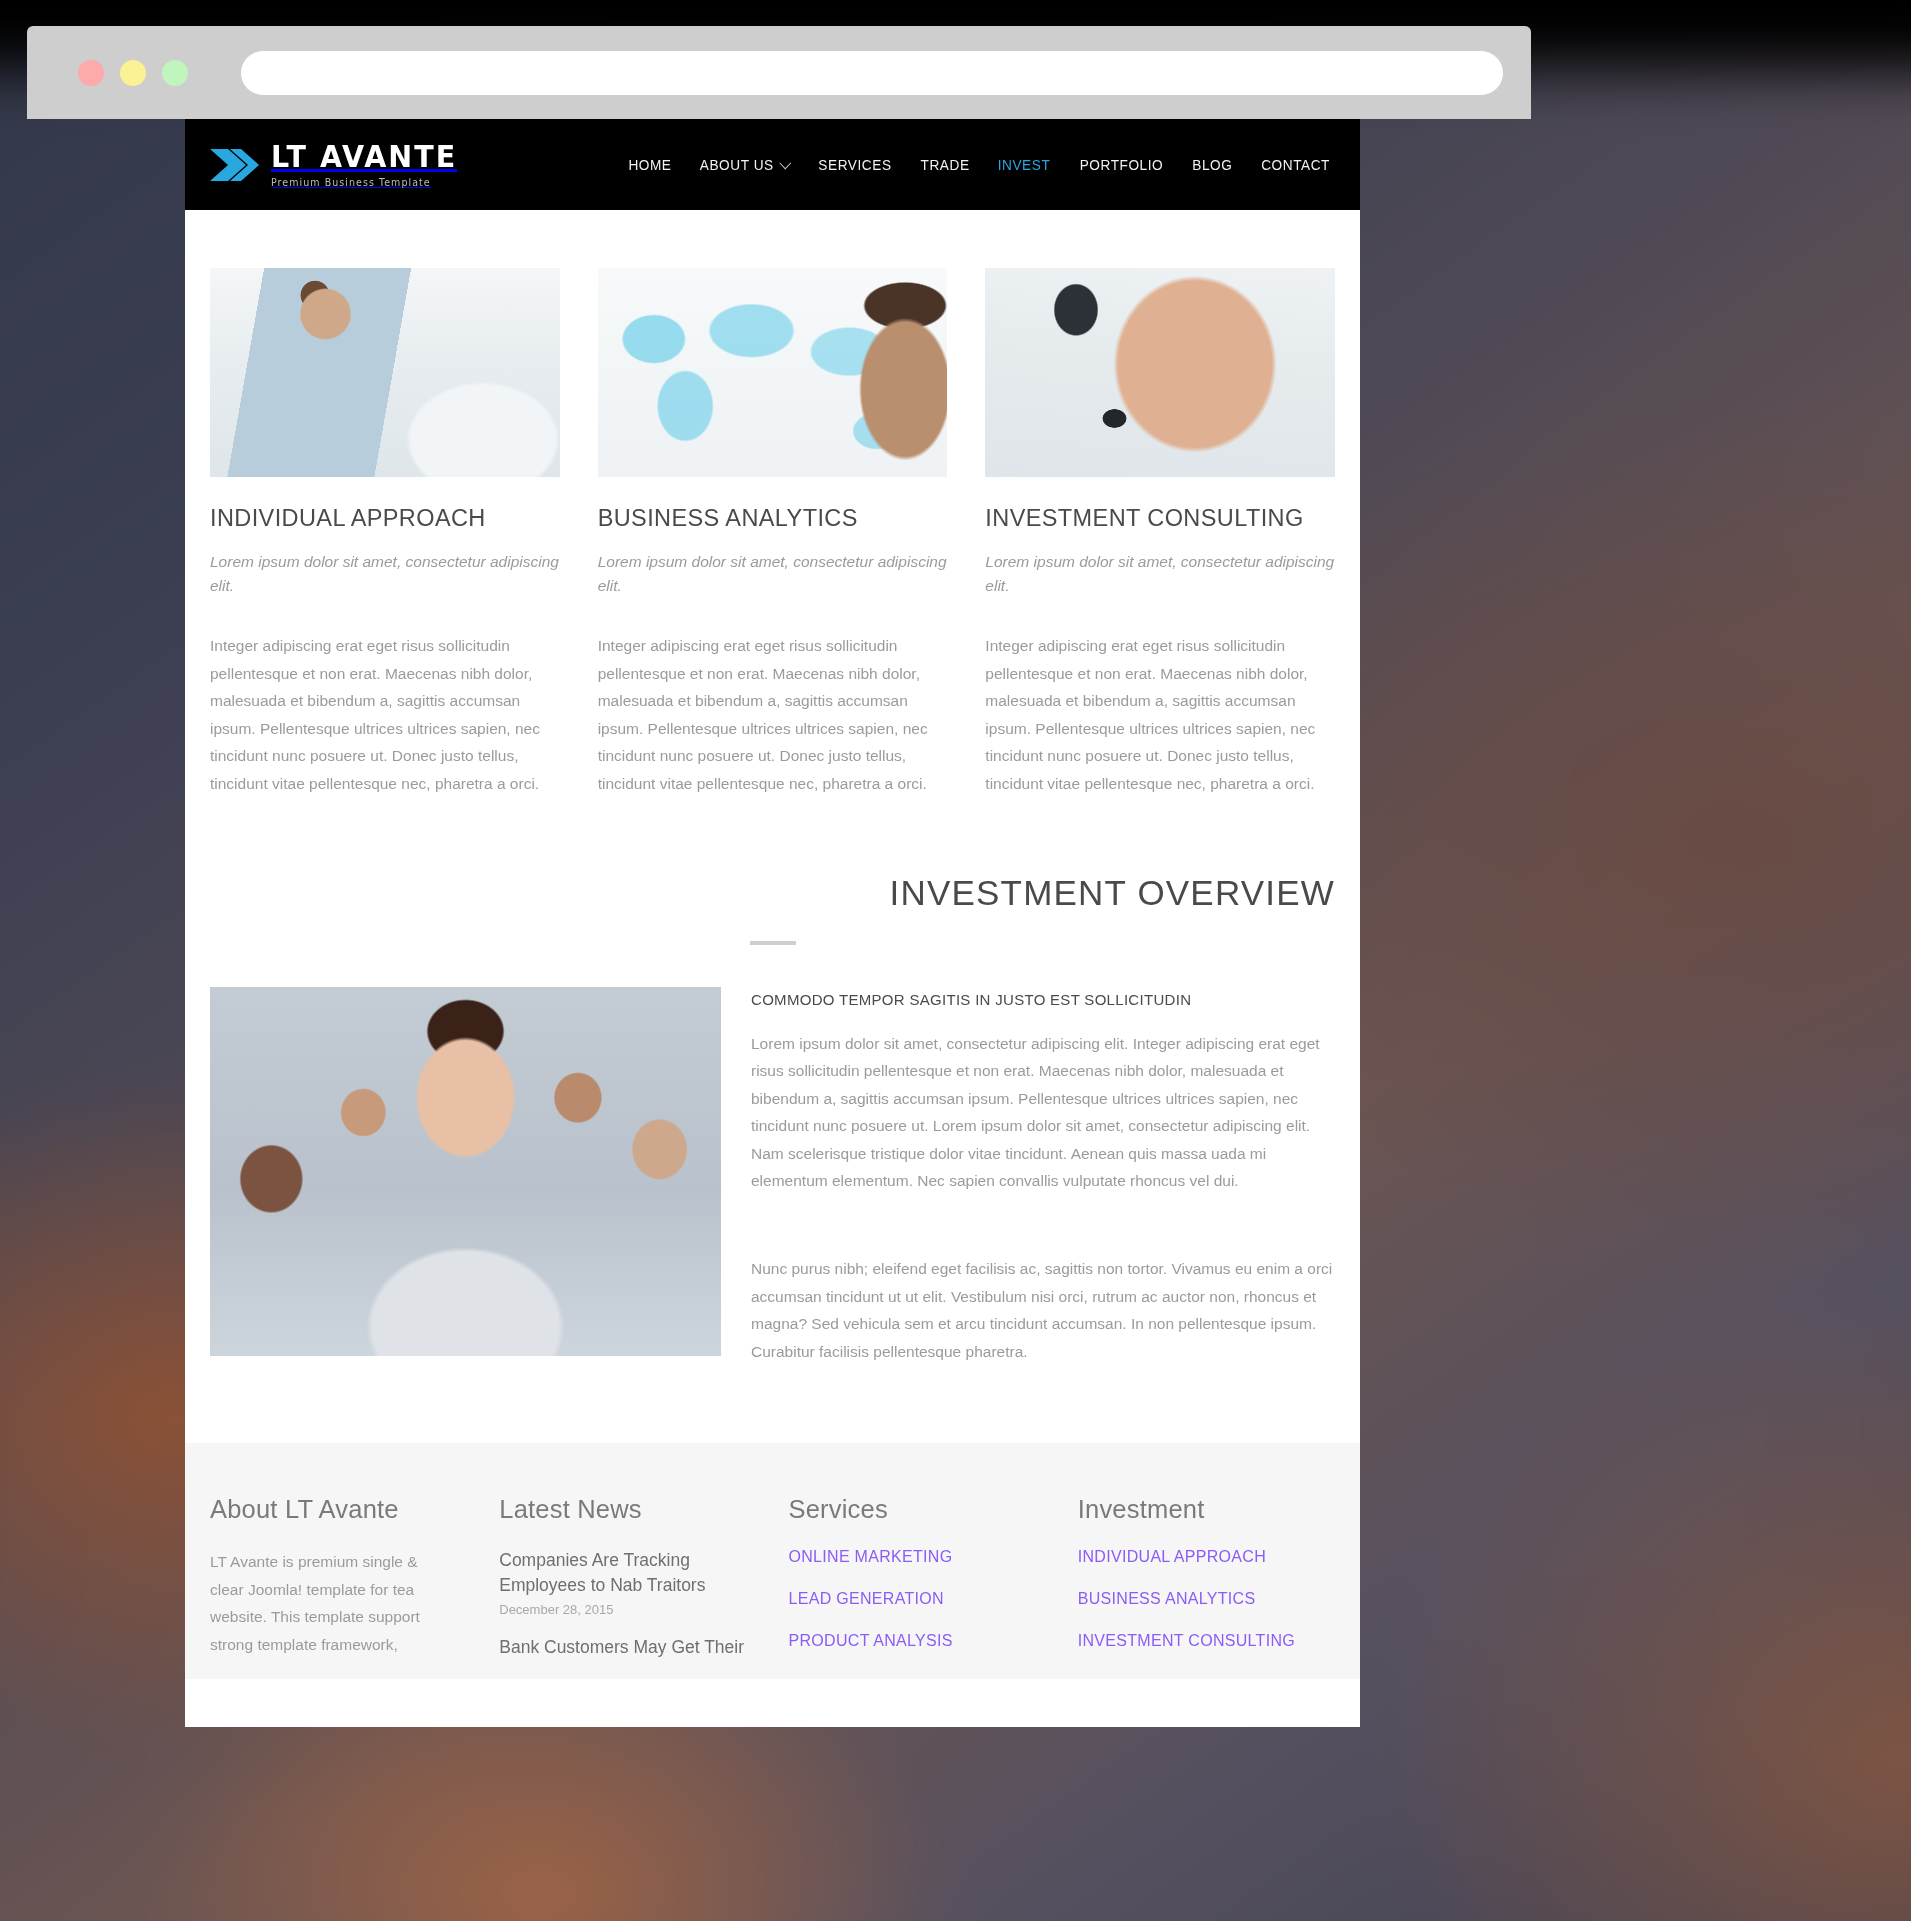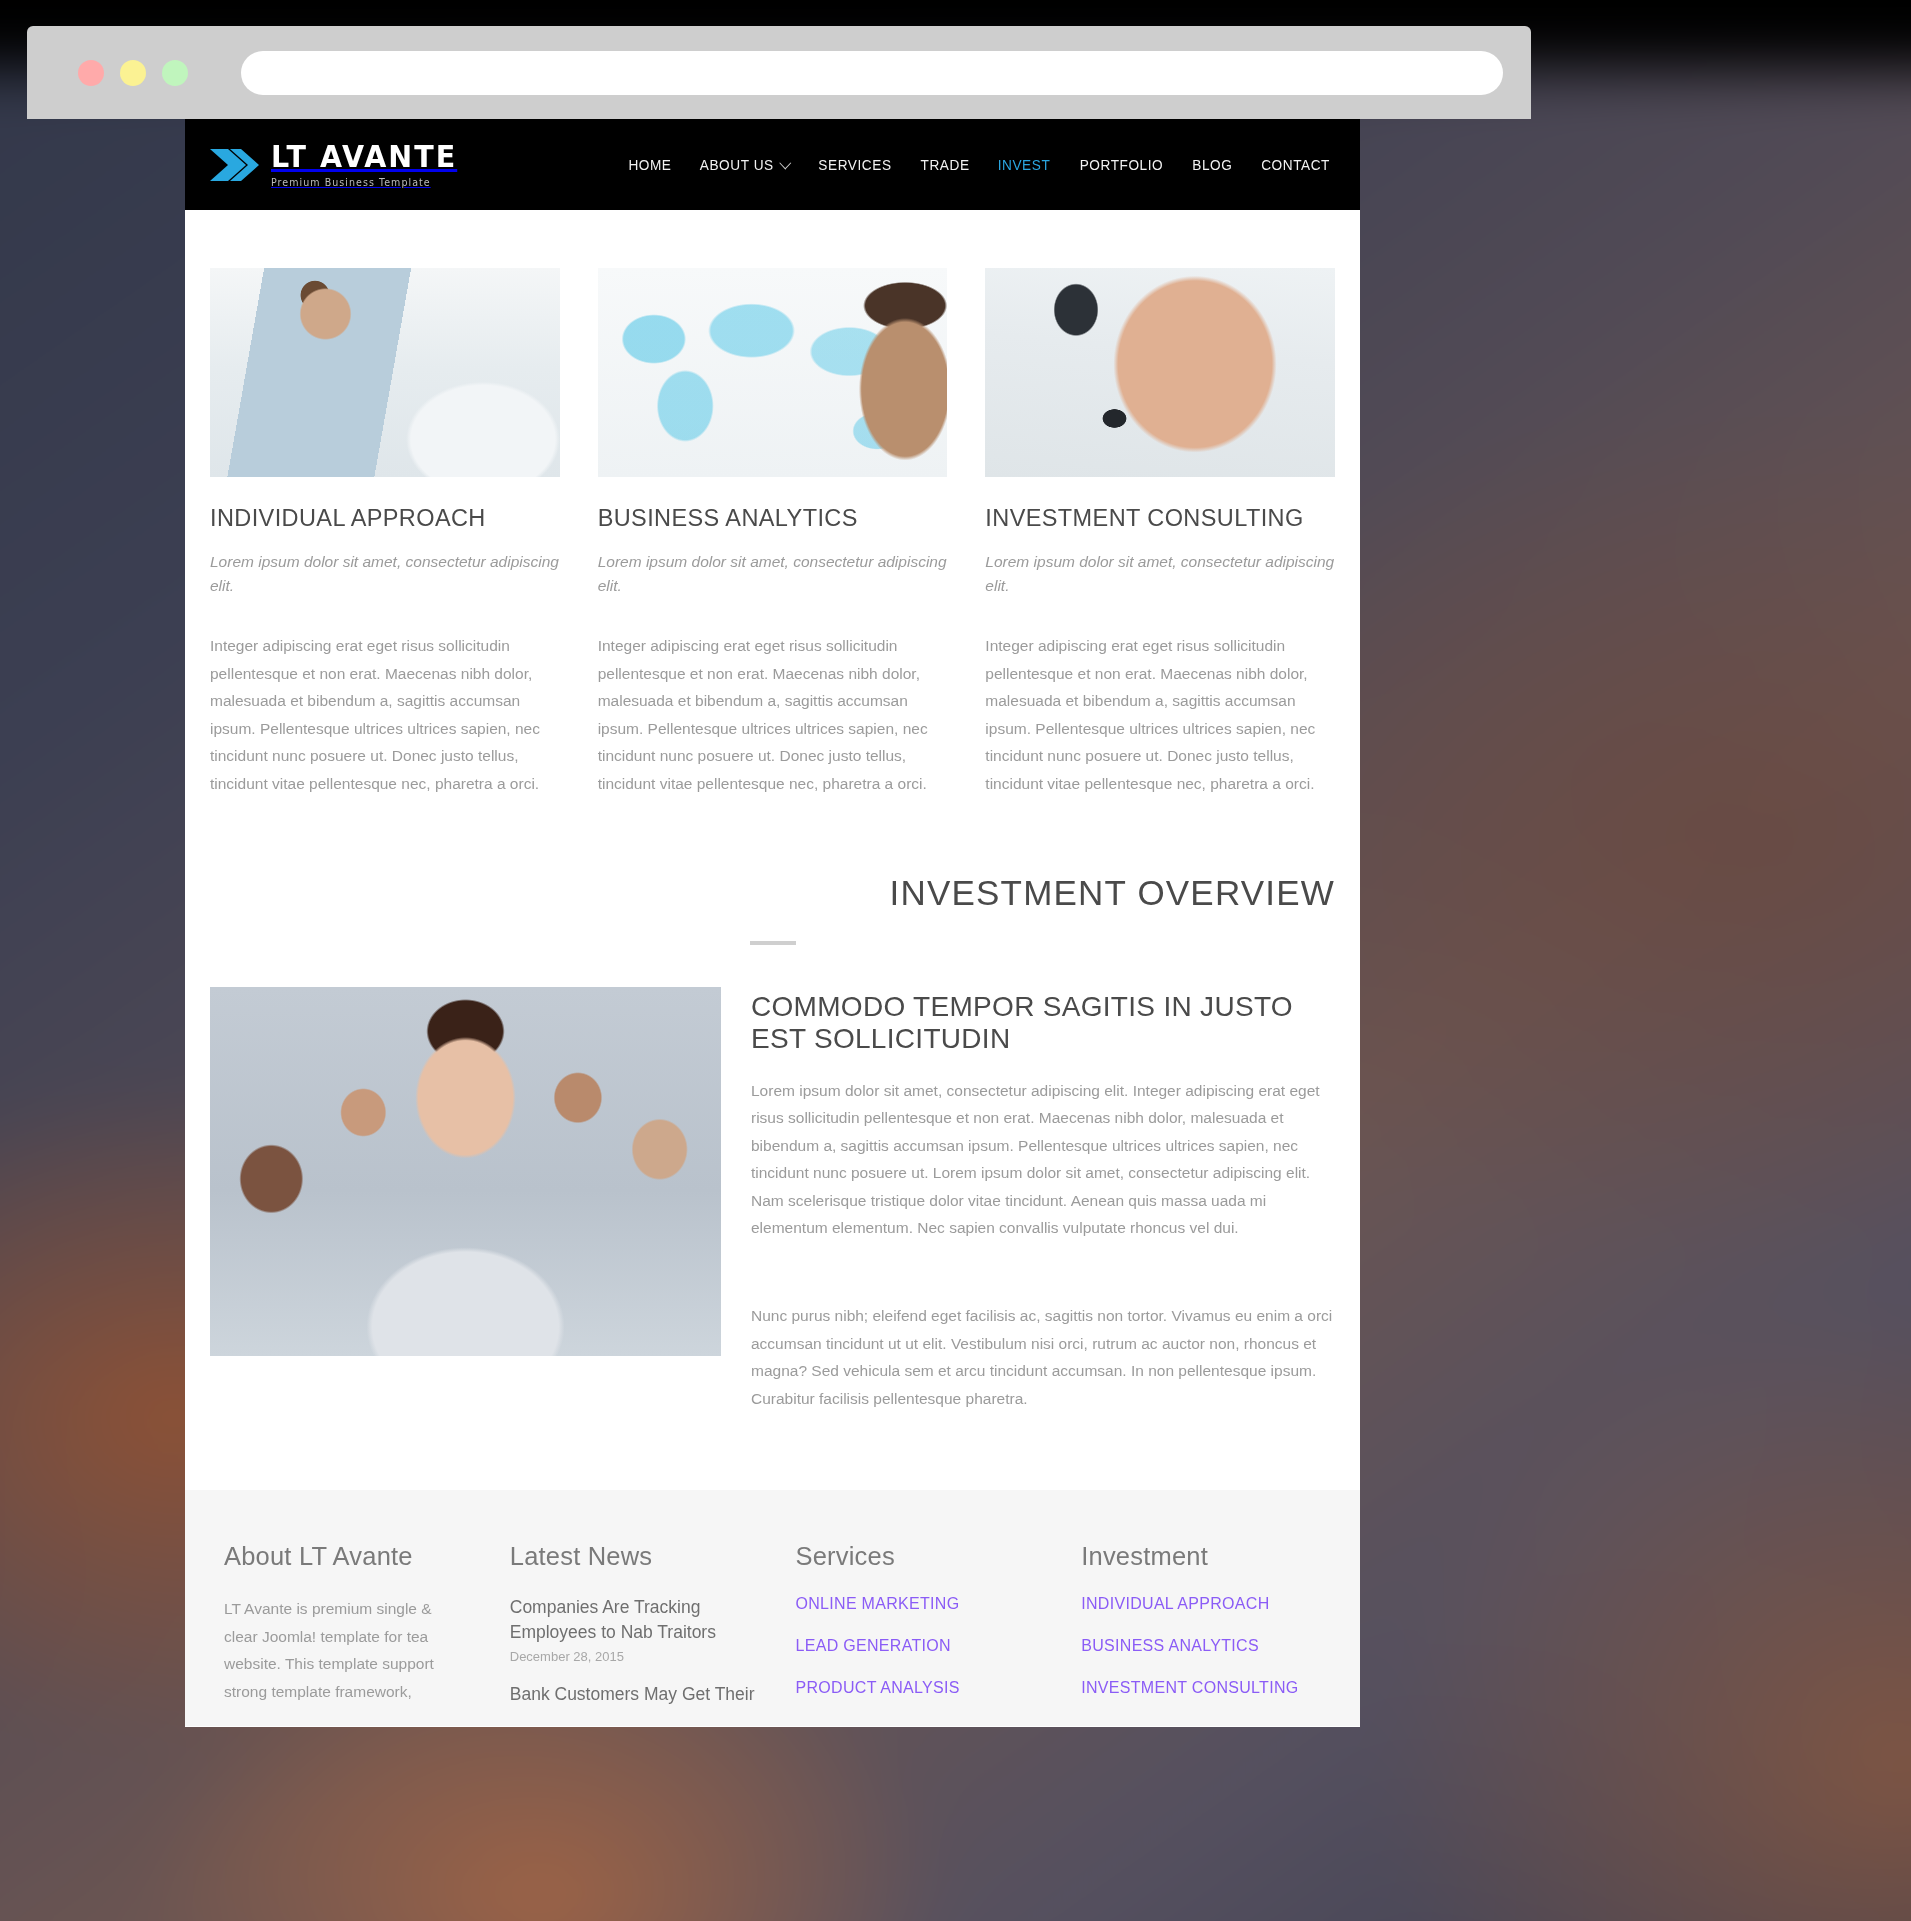--- a/index.html
+++ b/index.html
@@ -192,39 +192,39 @@
     margin-top: 42px;
   }
   .overview-photo {
     width: 511px; height: 369px;
     flex: 0 0 511px;
     background-size: cover;
     background-position: center;
   }
   .overview-text { flex: 1; padding-top: 4px; }
   .overview-title {
-    font-size: 28px;
+    font-size: 15px;
     color: #4a4a4a;
     letter-spacing: 0.3px;
     font-weight: normal;
     font-family: "Liberation Sans", sans-serif;
   }
   .overview-p {
     color: #9b9b9b;
     font-size: 15.5px;
     line-height: 1.78;
     margin-top: 22px;
   }
   .overview-p.second { margin-top: 60px; }
 
   
   .site-footer {
     margin-top: 78px;
     background: #f6f6f6;
-    padding: 52px 25px 0 39px;
+    padding: 52px 25px 0 25px;
     display: grid;
     grid-template-columns: repeat(4, 1fr);
     gap: 32px;
     min-height: 236px;
   }
   .f-title {
     font-size: 25.5px;
     color: #7a7a7a;
     font-weight: normal;
     letter-spacing: 0.2px;

